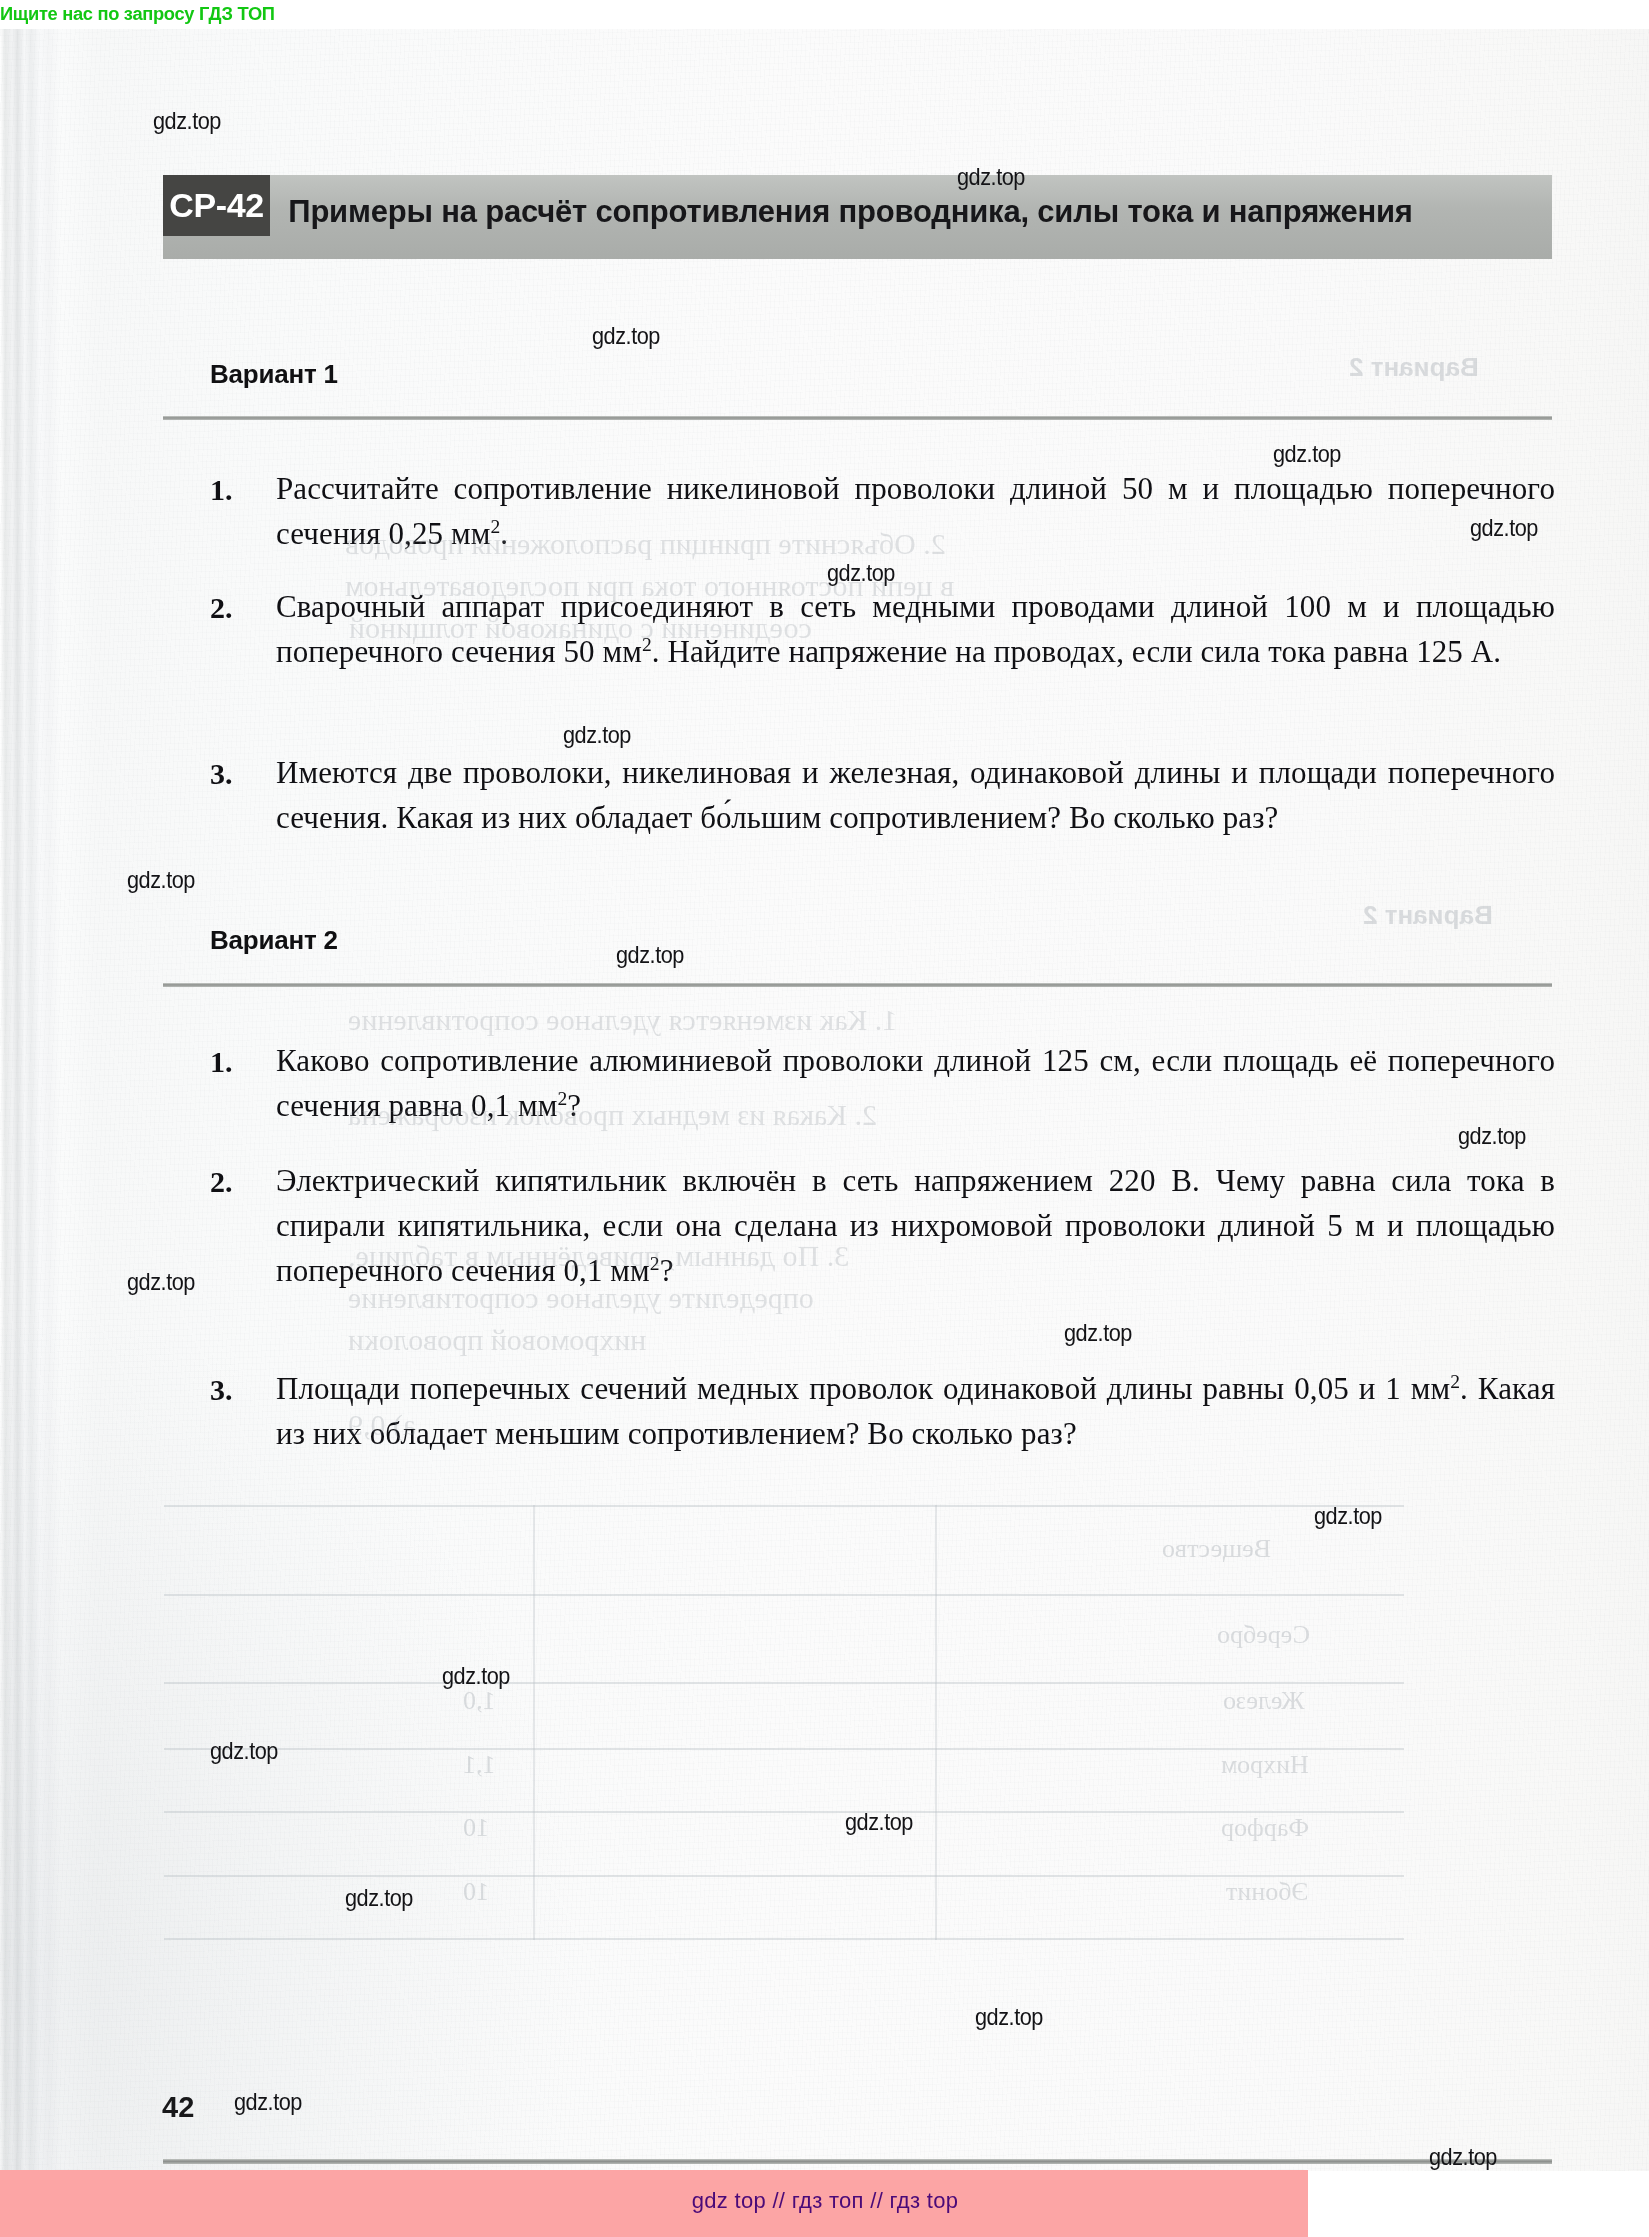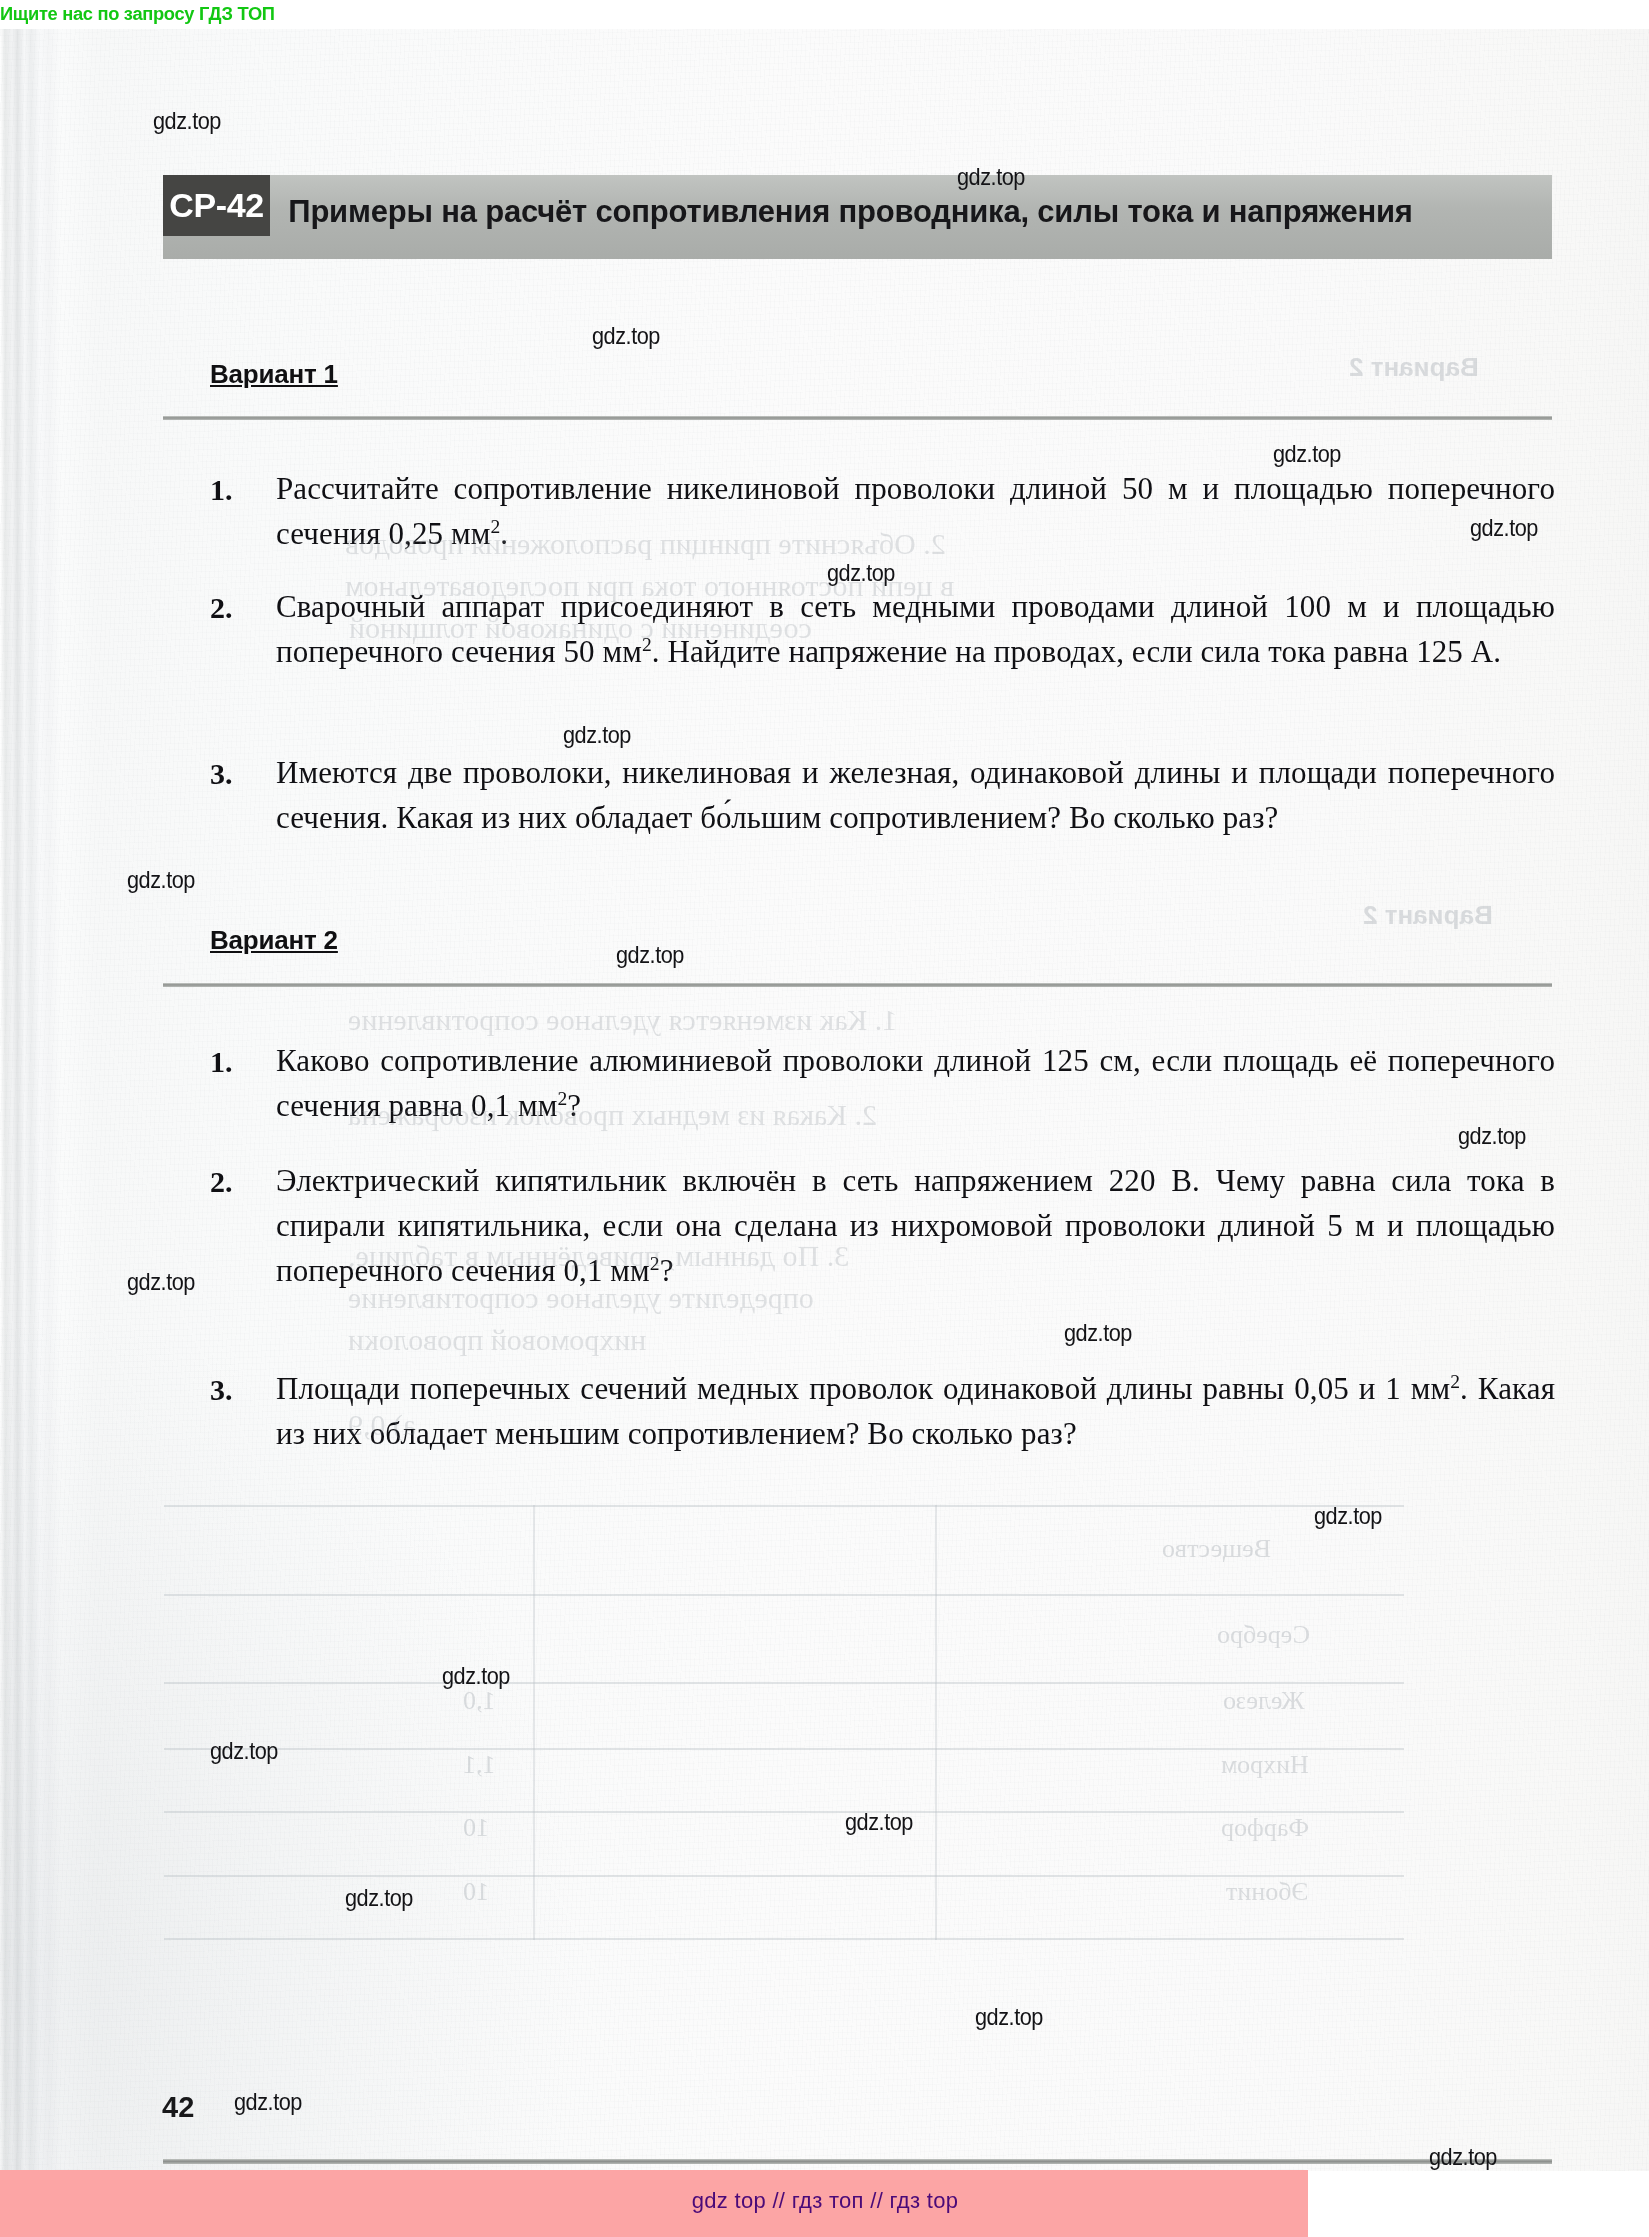--- a/index.html
+++ b/index.html
@@ -145,21 +145,20 @@
 
   
   .variant-head {
     position: absolute;
     left: 210px;
     font-family: "Liberation Sans", sans-serif;
     font-weight: 700;
     font-size: 26px;
     color: #101012;
     letter-spacing: -0.2px;
-    text-decoration: underline;
   }
   .rule {
     position: absolute;
     left: 163px;
     width: 1389px;
     height: 4.4px;
     background: linear-gradient(180deg, #c9ccc9 0%, #8e918e 45%, #b9bcb9 100%);
   }
 
   

